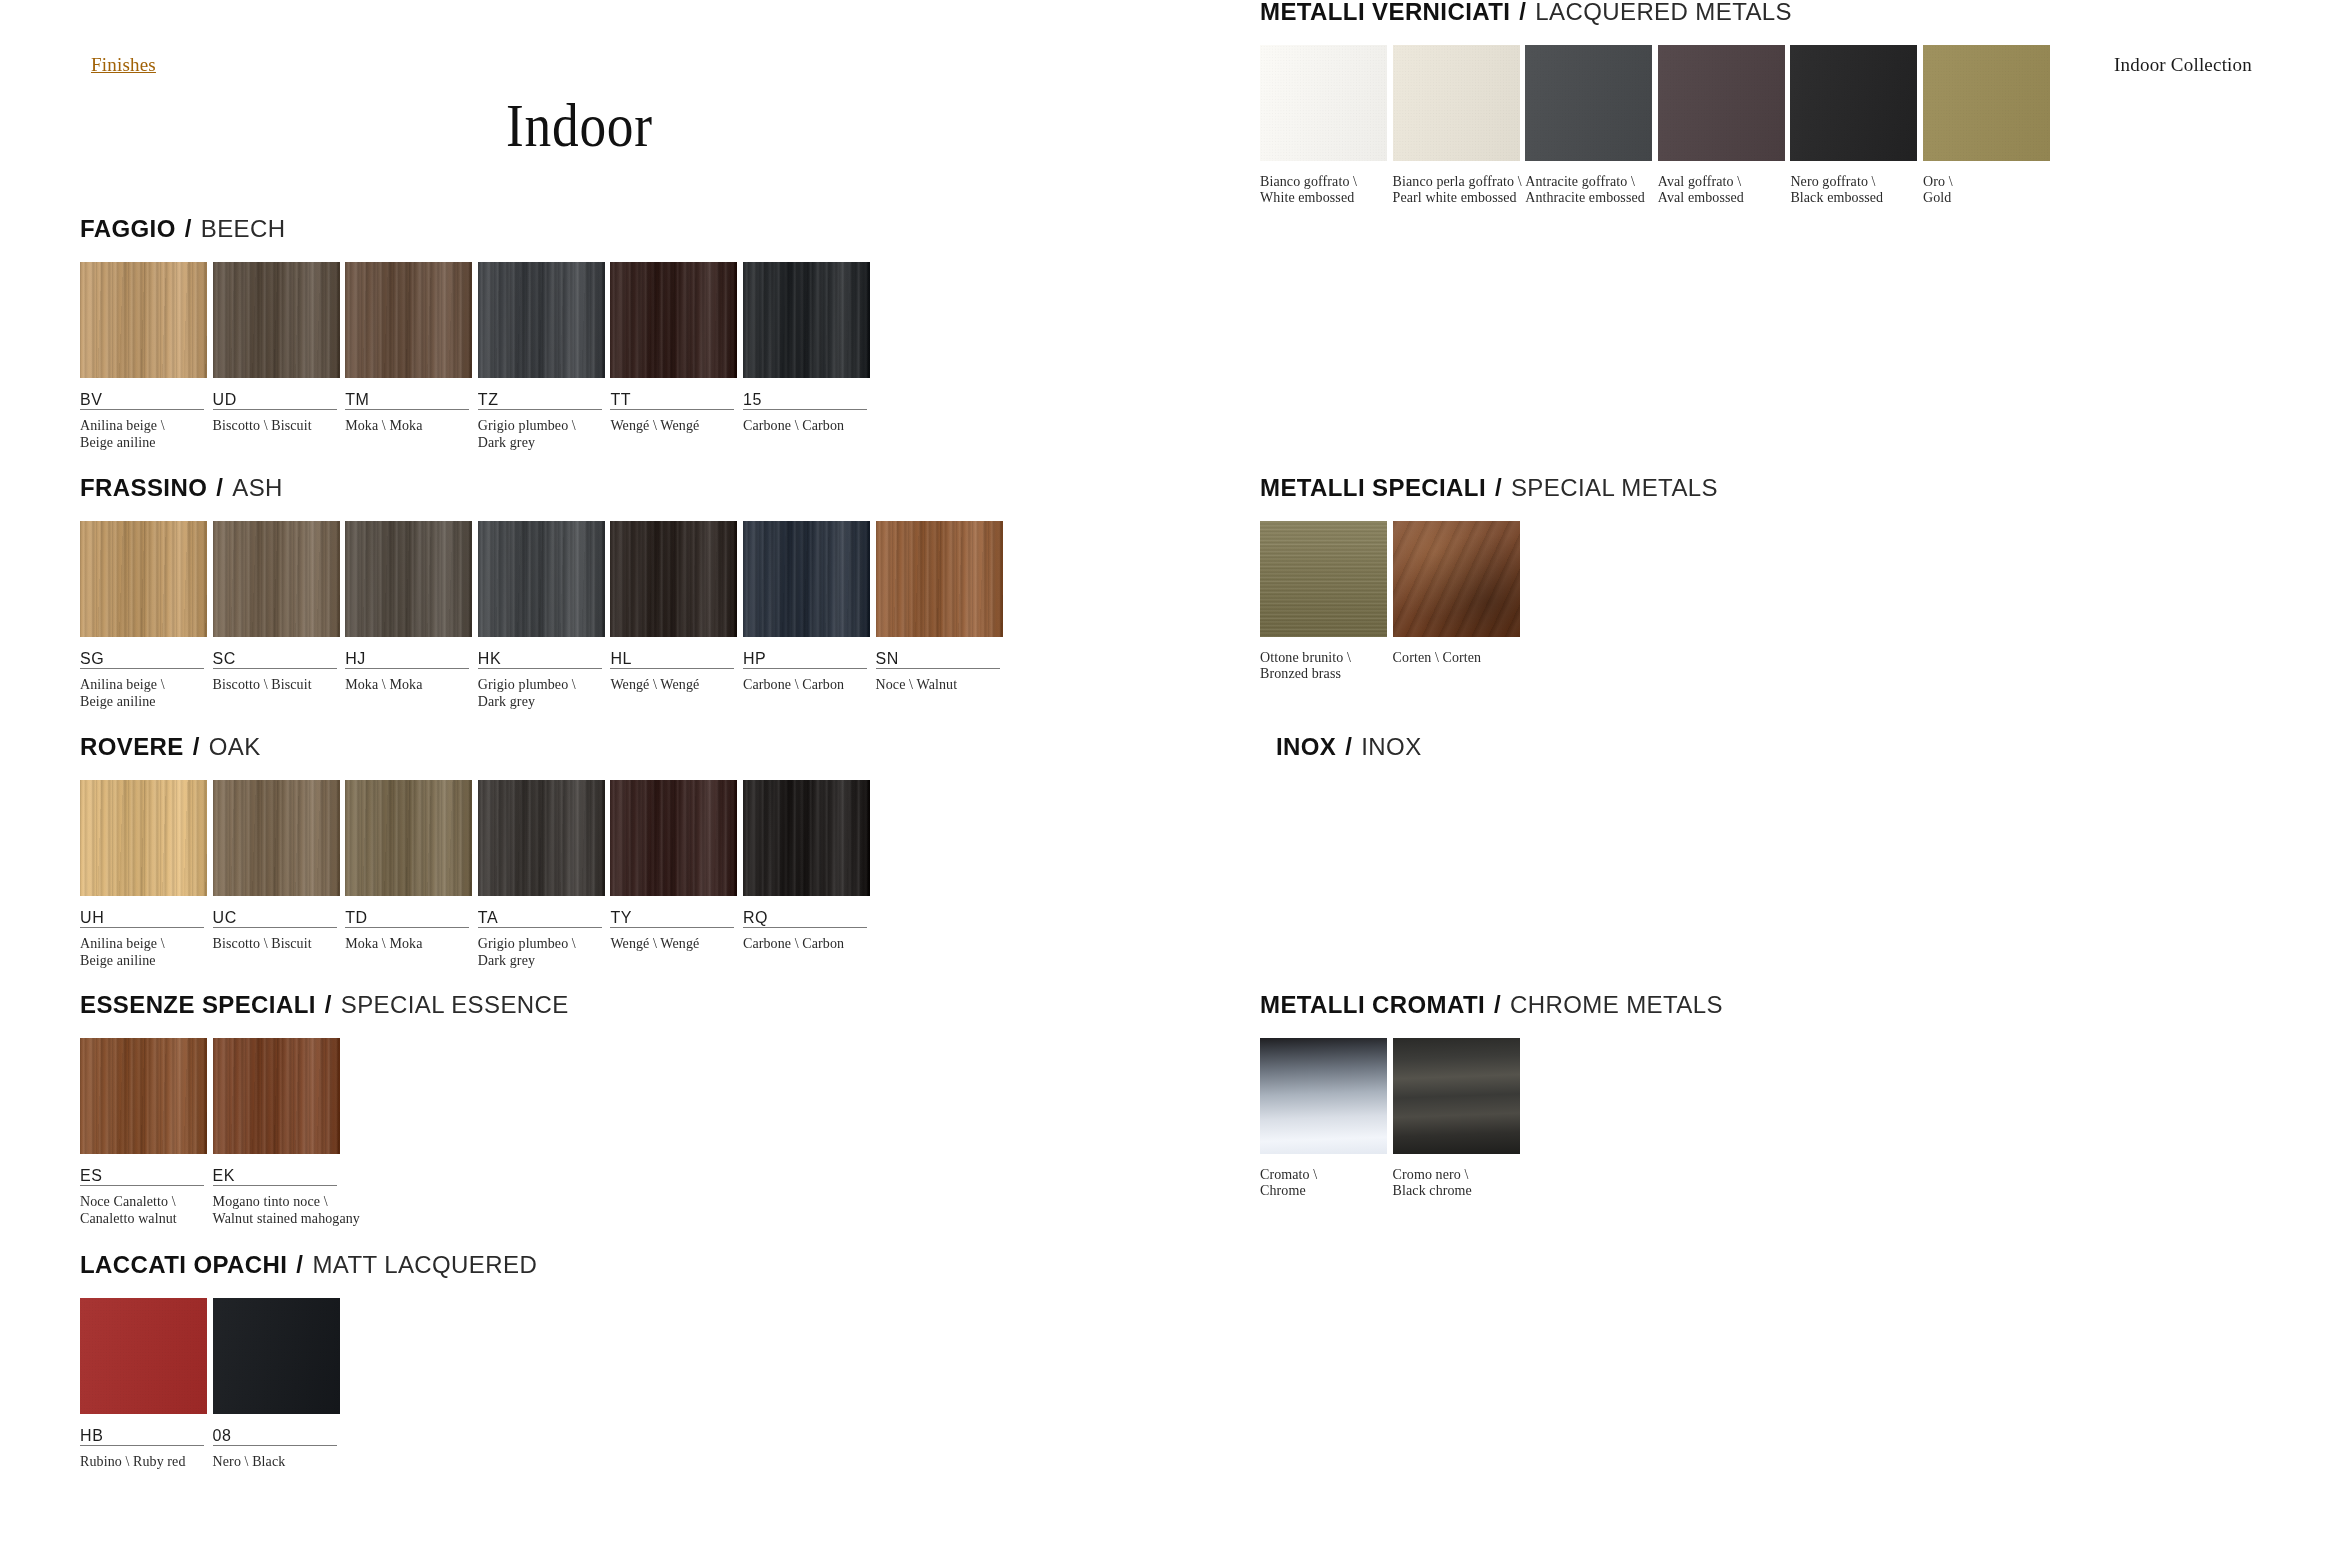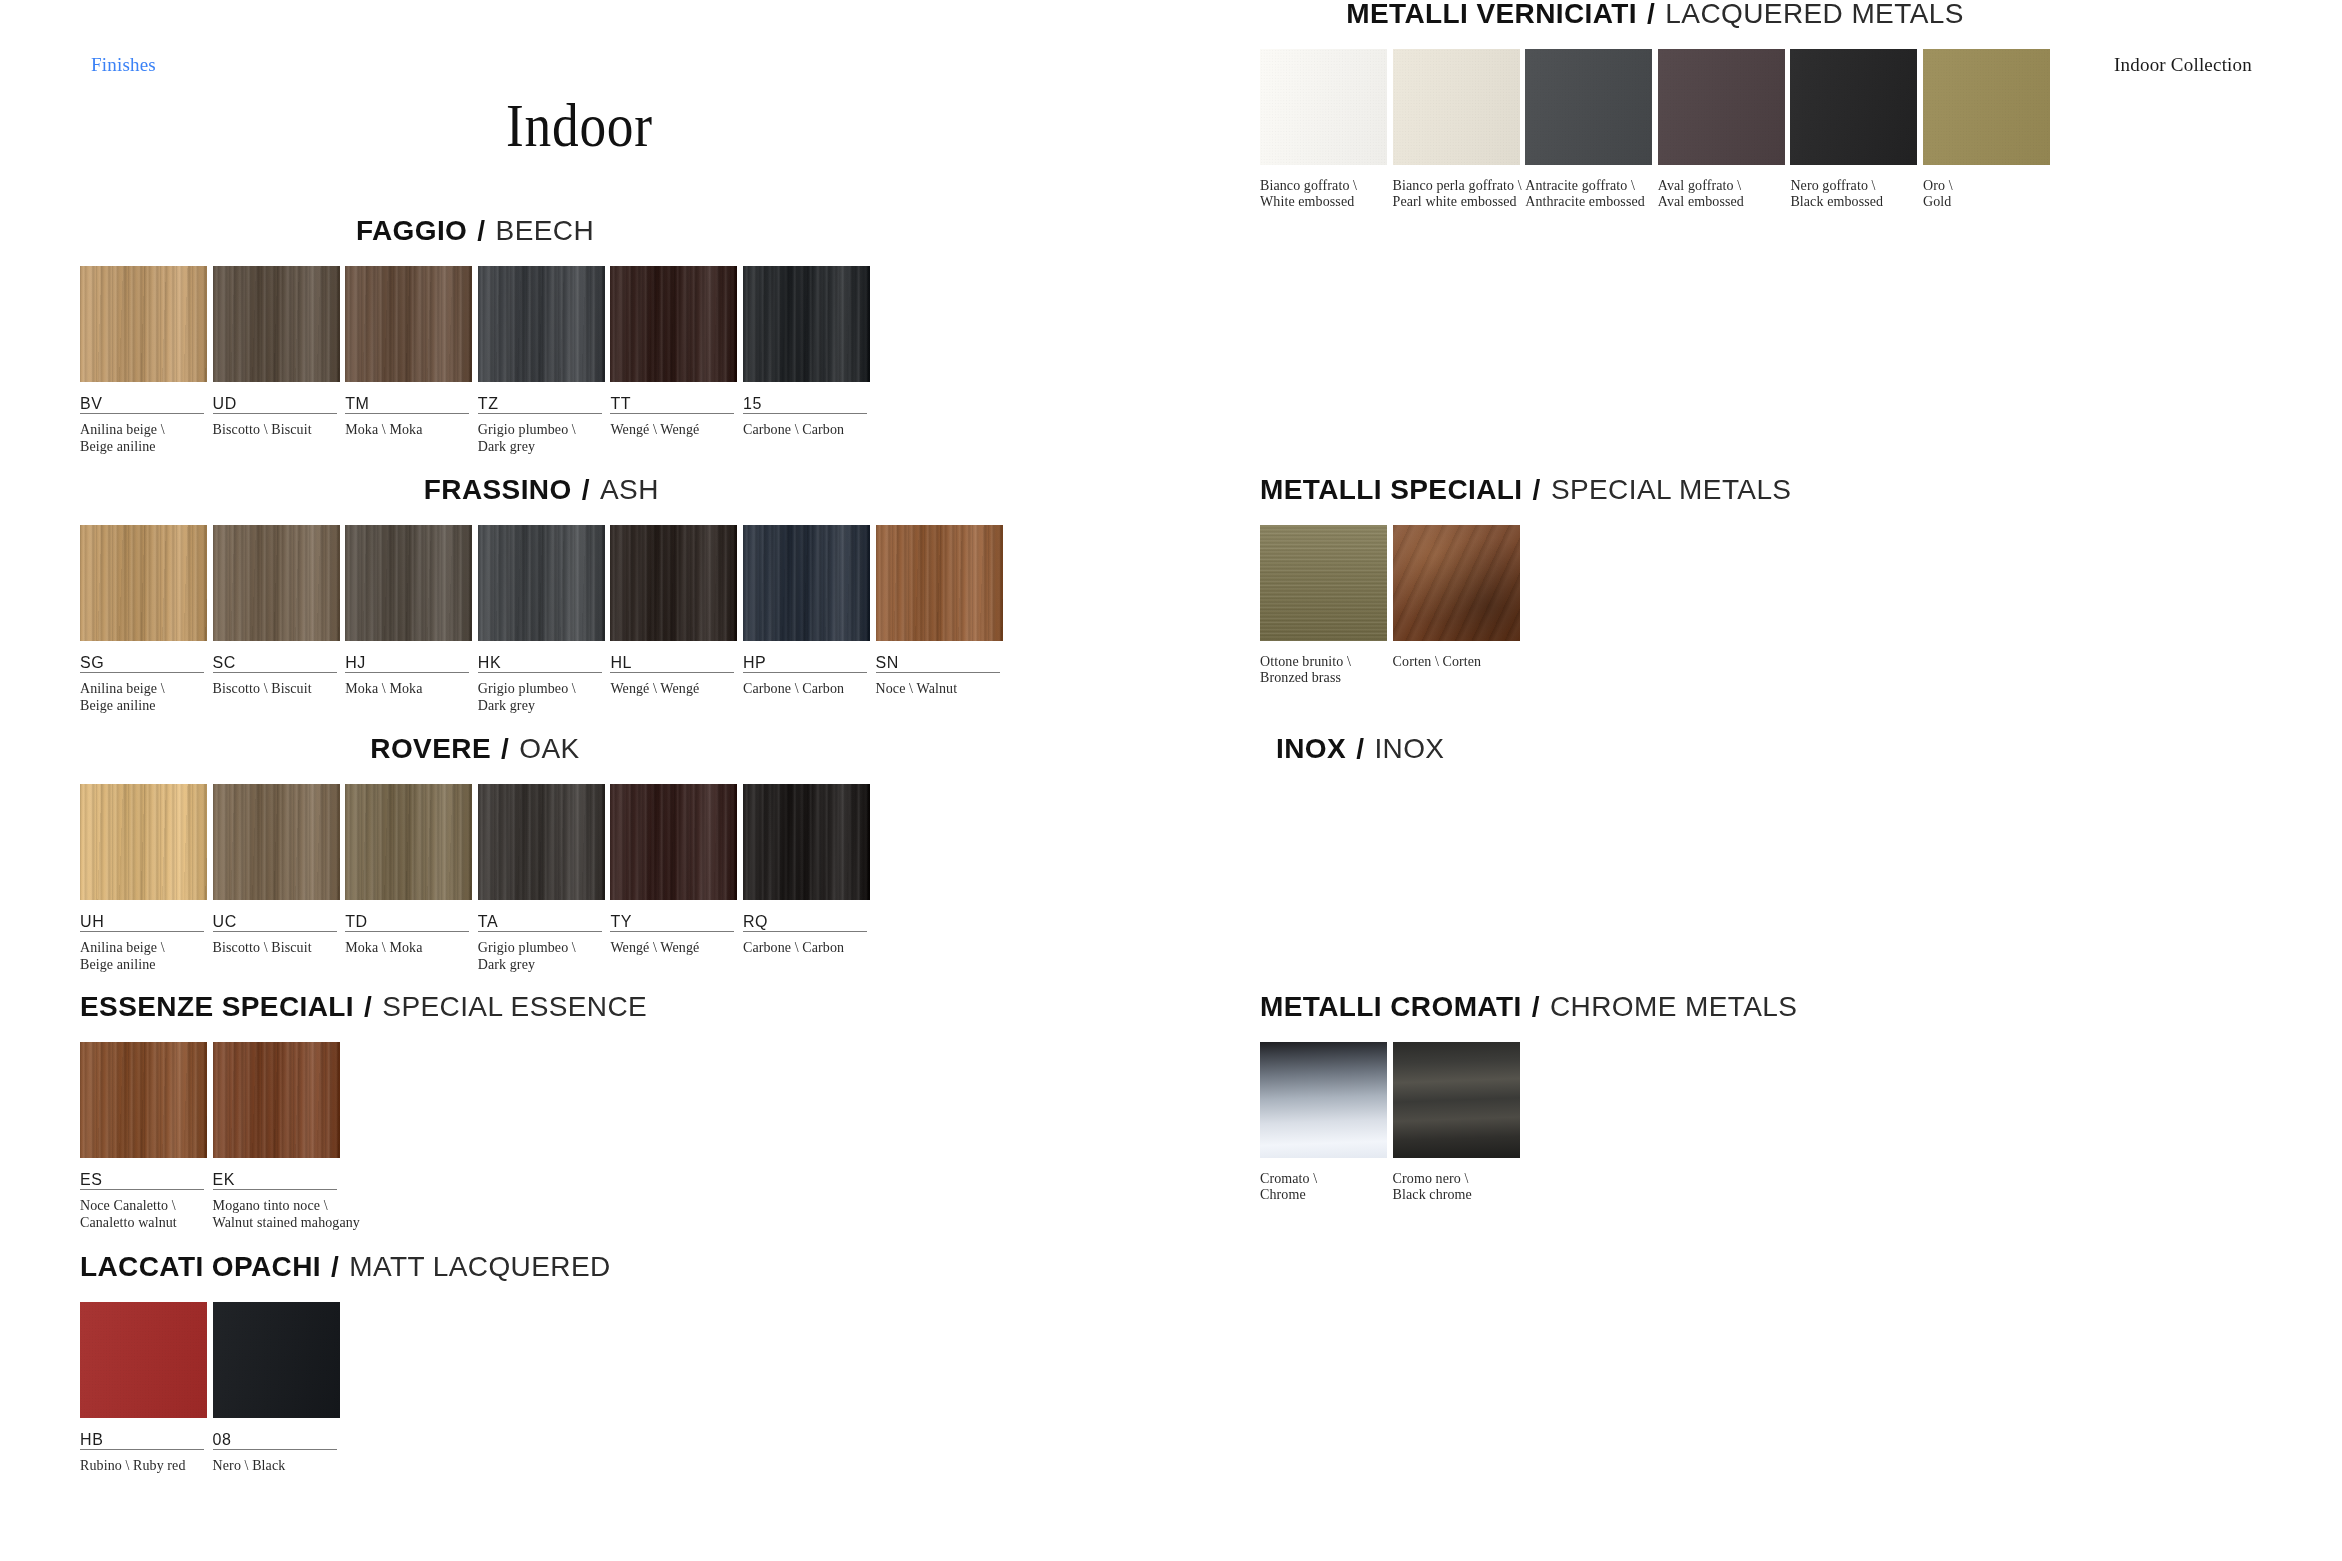--- a/index.html
+++ b/index.html
@@ -22,22 +22,23 @@
     left: 0;
     width: 2342px;
     height: 28px;
   }
   .hdr-left {
     position: absolute;
     left: 91px;
     top: 0;
     font-family: "Liberation Serif", serif;
     font-size: 19px;
-    color: #3b82f6;
+    color: #a16207;
     letter-spacing: 0.2px;
+    text-decoration: underline;
   }
   .hdr-right {
     position: absolute;
     right: 90px;
     top: 0;
     font-family: "Liberation Serif", serif;
     font-size: 19px;
     color: #1a1a1a;
     letter-spacing: 0.2px;
   }
@@ -63,27 +64,26 @@
   .col-left  { left: 80px;  width: 1106px; }
   .col-right { left: 1260px; width: 1031px; }
 
   
   .section {
     position: absolute;
     left: 0;
   }
   .section-title {
     font-family: "Liberation Sans", sans-serif;
-    font-size: 28px;
+    font-size: 24px;
     letter-spacing: 0.4px;
     white-space: nowrap;
     color: #111;
     margin: 0 0 20.6px 0;
     line-height: 1;
-    text-align: center;
   }
   .section-title .it {
     font-weight: 700;
   }
   .section-title .sep {
     font-weight: 700;
     padding: 0 1.9px;
   }
   .section-title .en {
     font-weight: 300;

